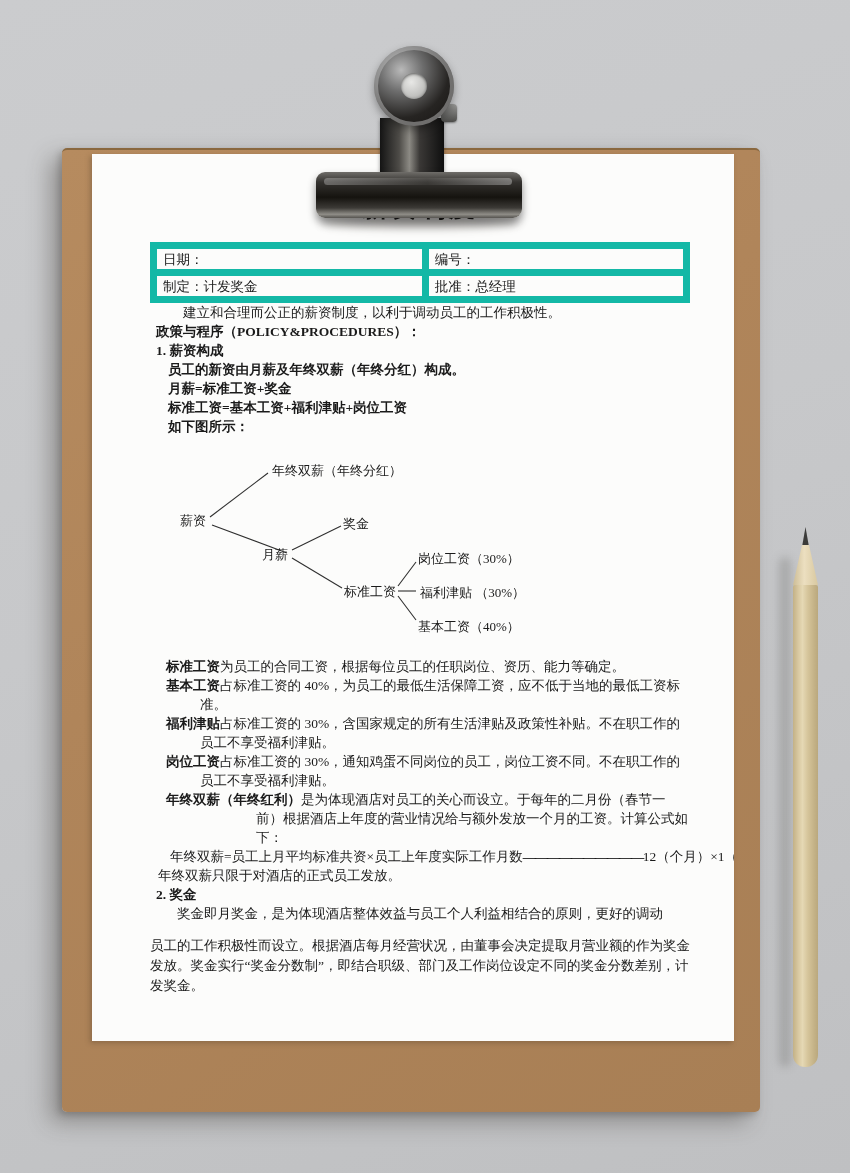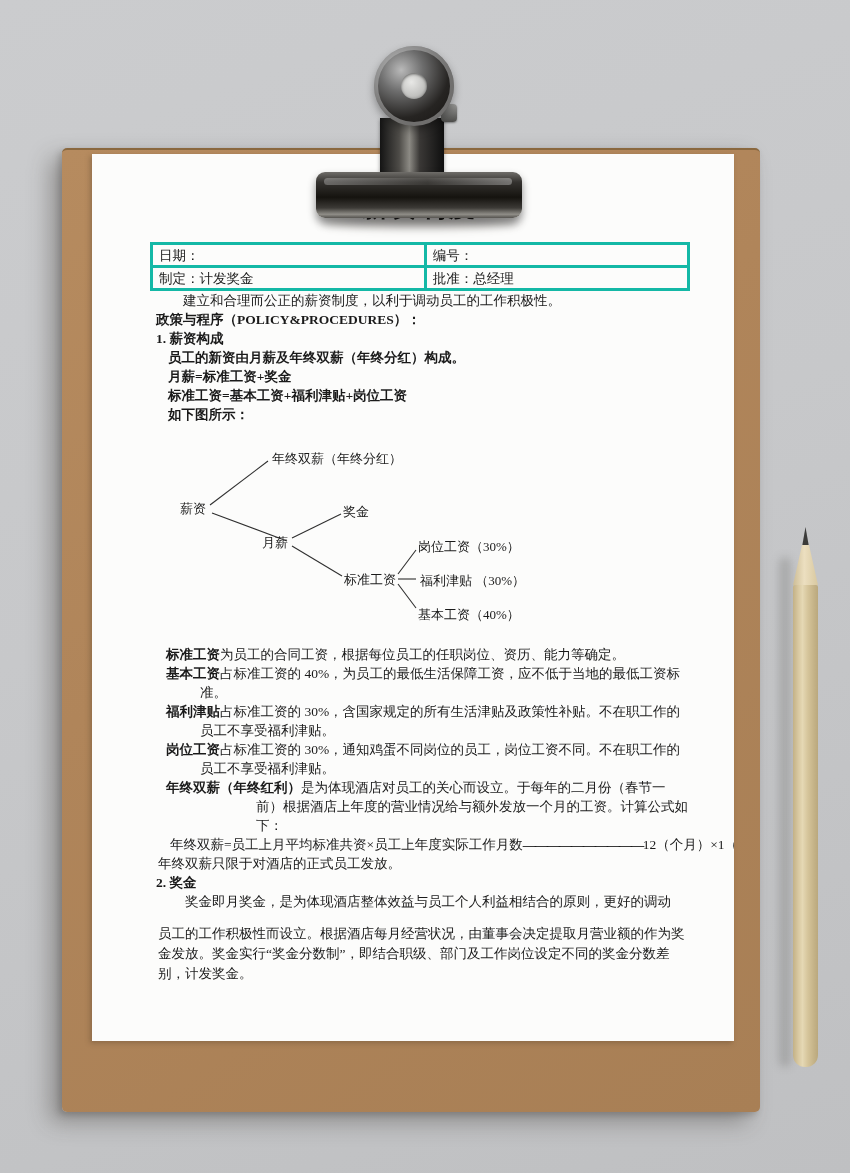--- a/index.html
+++ b/index.html
@@ -25,38 +25,38 @@
   }
   .doc-title{
     margin:0;text-align:center;font-size:26px;line-height:40px;
     font-weight:bold;letter-spacing:3px;
   }
   .info-table{
     margin-top:14px;width:100%;border-collapse:collapse;
     border:1.6px solid #2a2a2a;
   }
   .info-table td{
-    border:3px solid #14b8a6;height:20px;padding:0 6px;font-size:13.5px;
+    border:7px solid #14b8a6;height:20px;padding:0 6px;font-size:13.5px;
   }
   .info-table td:first-child{width:51%;}
   .h-bold{font-weight:bold;margin-left:6px;}
   .mt-sec{margin-top:17px;}
   .body-line{margin-left:18px;font-weight:bold;}
   .indent2{margin-left:6px;text-indent:2em;}
   .diagram{display:block;margin:20px 0 11px 25px;}
   .diagram text{font-size:13px;fill:#1a1a1a;}
   .diagram line{stroke:#2f2f2f;stroke-width:1.1;}
   .def{margin-left:16px;padding-left:34px;text-indent:-34px;}
   .def.deep{padding-left:90px;text-indent:-90px;}
   .def .term{font-weight:bold;}
   .formula{display:flex;align-items:center;margin-left:20px;white-space:nowrap;}
   .frac{display:flex;align-items:center;text-align:center;}
   .frac .bar{letter-spacing:-1.5px;font-weight:bold;}
   .note-line{margin-left:8px;}
-  .para-left{margin-left:8px;line-height:20px;}
+  .para-left{margin-left:0;line-height:20px;}
   .gap12{height:12px;}
 
   
   .clip-ring{
     position:absolute;left:374px;top:46px;width:80px;height:80px;border-radius:50%;
     background:radial-gradient(circle at 34% 30%, #b9b9b9 0%, #6e6e6e 28%, #262422 62%, #151311 100%);
     box-shadow:inset 0 0 0 4px rgba(190,190,190,.5), 0 4px 8px rgba(0,0,0,.35);
   }
   .clip-ring-hole{
     position:absolute;left:27px;top:27px;width:26px;height:26px;border-radius:50%;

